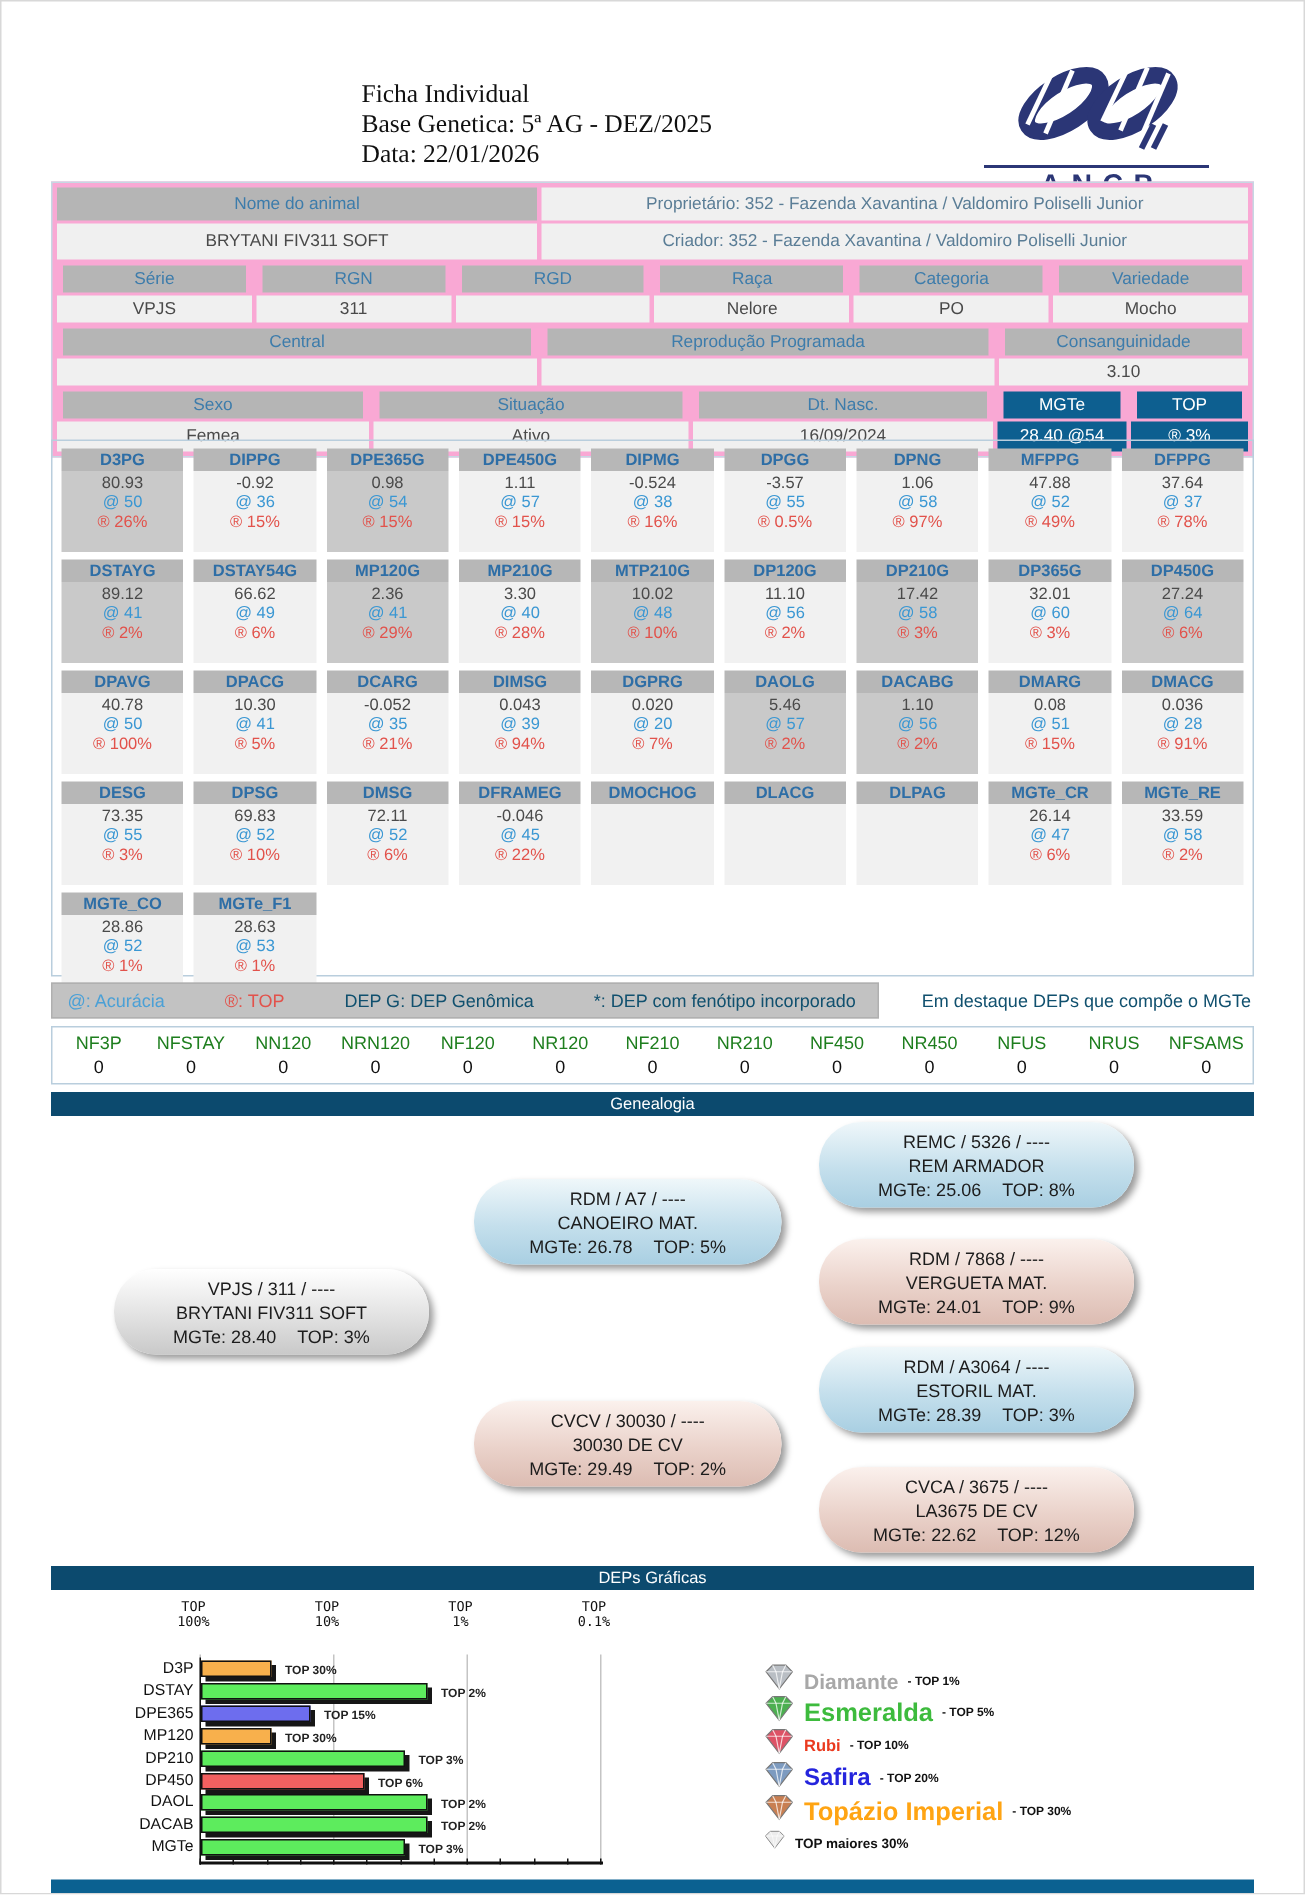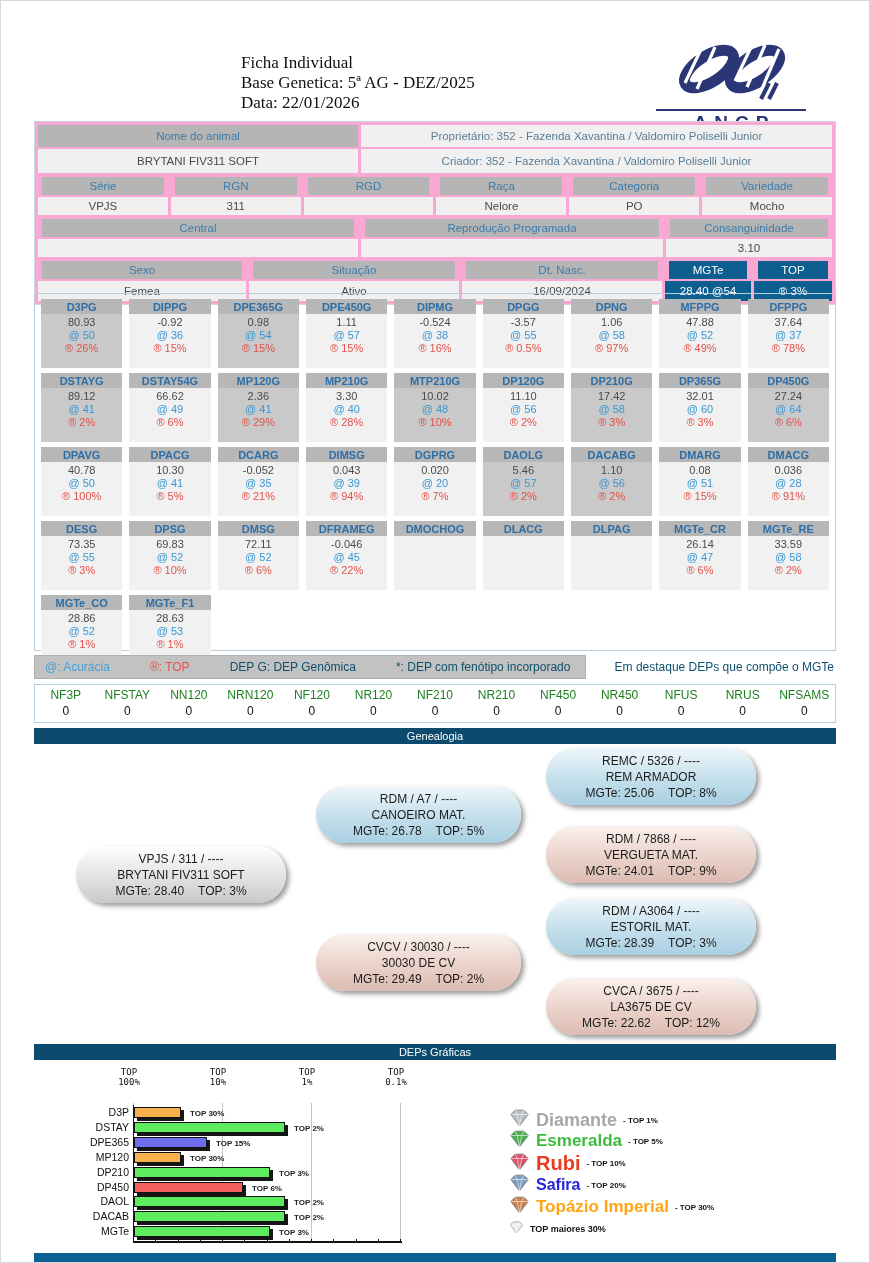--- a/index.html
+++ b/index.html
@@ -685,21 +685,21 @@
       <div class="bar-val" style="left: 278px; top: 165.2px;">TOP 3%</div>
       <div class="gemrow" style="left: 508px; top: 46px;">
         <span><svg width="21" height="18" viewBox="0 0 24 20">
             <polygon points="2,6 7,1 17,1 22,6 12,19" fill="#b9bec4" stroke="#777" stroke-width="0.9"></polygon>
             <g fill="none" stroke="rgba(255,255,255,0.75)" stroke-width="0.9">
               <polyline points="2,6 22,6"></polyline>
               <polyline points="7,1 9.5,6 12,19"></polyline>
               <polyline points="17,1 14.5,6 12,19"></polyline>
             </g>
           </svg></span>
-        <span class="nm" style="color: rgb(168, 168, 168); font-size: 18px;">Diamante</span>
+        <span class="nm" style="color: rgb(168, 168, 168); font-size: 14px;">Diamante</span>
         <span class="tp">- TOP 1%</span>
       </div>
       <div class="gemrow" style="left: 508px; top: 67px;">
         <span><svg width="21" height="18" viewBox="0 0 24 20">
             <polygon points="2,6 7,1 17,1 22,6 12,19" fill="#4caf50" stroke="#777" stroke-width="0.9"></polygon>
             <g fill="none" stroke="rgba(255,255,255,0.75)" stroke-width="0.9">
               <polyline points="2,6 22,6"></polyline>
               <polyline points="7,1 9.5,6 12,19"></polyline>
               <polyline points="17,1 14.5,6 12,19"></polyline>
             </g>
@@ -709,21 +709,21 @@
       </div>
       <div class="gemrow" style="left: 508px; top: 89px;">
         <span><svg width="21" height="18" viewBox="0 0 24 20">
             <polygon points="2,6 7,1 17,1 22,6 12,19" fill="#dd5266" stroke="#777" stroke-width="0.9"></polygon>
             <g fill="none" stroke="rgba(255,255,255,0.75)" stroke-width="0.9">
               <polyline points="2,6 22,6"></polyline>
               <polyline points="7,1 9.5,6 12,19"></polyline>
               <polyline points="17,1 14.5,6 12,19"></polyline>
             </g>
           </svg></span>
-        <span class="nm" style="color: rgb(234, 58, 31); font-size: 20px;">Rubi</span>
+        <span class="nm" style="color: rgb(234, 58, 31); font-size: 11px;">Rubi</span>
         <span class="tp">- TOP 10%</span>
       </div>
       <div class="gemrow" style="left: 508px; top: 111px;">
         <span><svg width="21" height="18" viewBox="0 0 24 20">
             <polygon points="2,6 7,1 17,1 22,6 12,19" fill="#7d9bc0" stroke="#777" stroke-width="0.9"></polygon>
             <g fill="none" stroke="rgba(255,255,255,0.75)" stroke-width="0.9">
               <polyline points="2,6 22,6"></polyline>
               <polyline points="7,1 9.5,6 12,19"></polyline>
               <polyline points="17,1 14.5,6 12,19"></polyline>
             </g>

